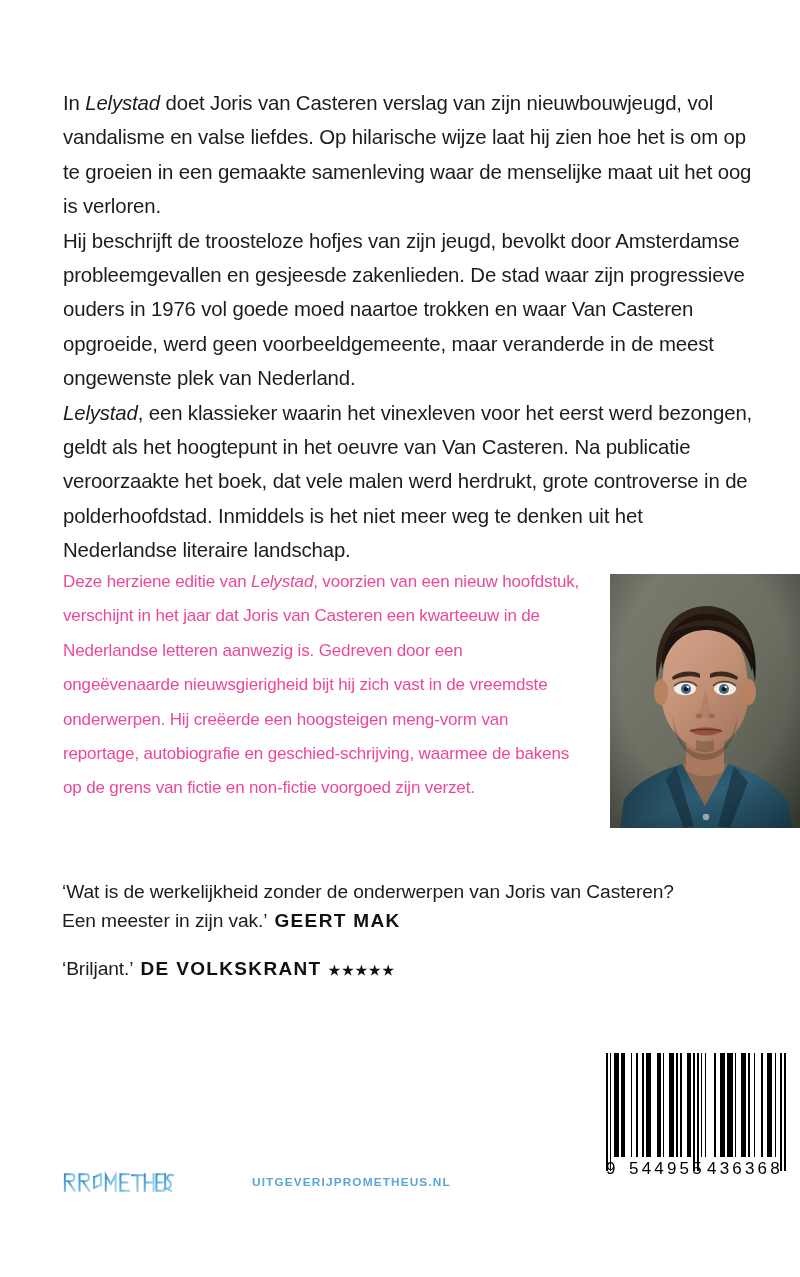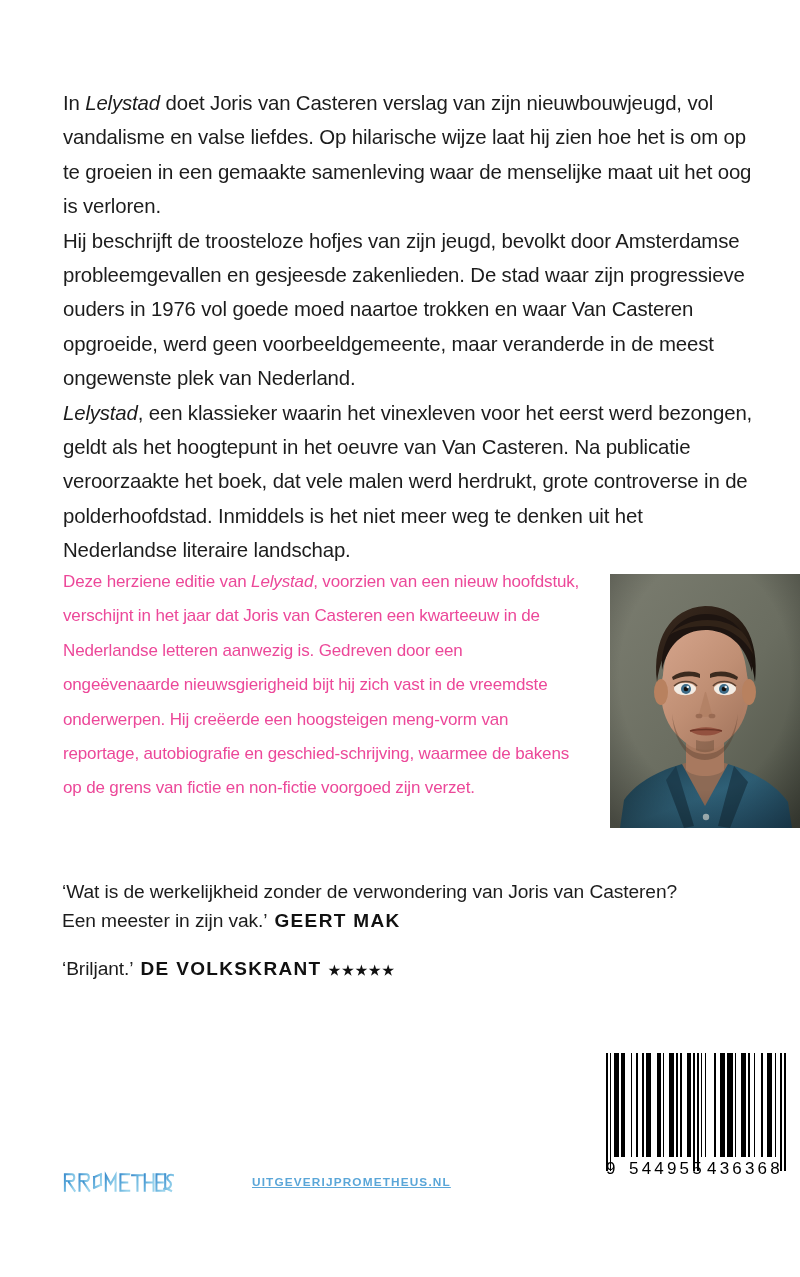--- a/index.html
+++ b/index.html
@@ -175,21 +175,20 @@
     display: block;
   }
   .footer-url {
     margin-left: 78px;
     font-size: 11.8px;
     font-weight: 700;
     letter-spacing: 1.15px;
     color: #5aa6d8;
     text-transform: uppercase;
     white-space: nowrap;
-    text-decoration: underline;
   }
 </style>
 </head>
 <body>
 
 <div class="page">
 
   <div class="blurb">
     <p><span>In </span><em class="title-ital">Lelystad</em><span> doet Joris van Casteren verslag van zijn nieuwbouwjeugd, vol vandalisme en valse liefdes. Op hilarische wijze laat hij zien hoe het is om op te groeien in een gemaakte samenleving waar de menselijke maat uit het oog is verloren.</span></p>
     <p>Hij beschrijft de troosteloze hofjes van zijn jeugd, bevolkt door Amsterdamse probleemgevallen en gesjeesde zakenlieden. De stad waar zijn progressieve ouders in 1976 vol goede moed naartoe trokken en waar Van Casteren opgroeide, werd geen voorbeeldgemeente, maar veranderde in de meest ongewenste plek van Nederland.</p>
@@ -271,21 +270,21 @@
       <path d="M80 157 C88 155 104 155 112 157" stroke="#6d3527" stroke-width="1.4" fill="none"></path>
 
       <path d="M62 140 C66 166 78 180 95 180 C112 180 124 166 128 140 C126 166 114 186 95 186 C76 186 64 166 62 140 Z" fill="#4a3526" opacity="0.35"></path>
       <path d="M86 166 C92 168 98 168 104 166 L104 176 C98 179 92 179 86 176 Z" fill="#4a3526" opacity="0.3"></path>
 
       <rect x="0" y="0" width="190" height="254" fill="url(#vign)"></rect>
     </svg>
   </div>
 
   <div class="quotes">
-    <div class="quote-block" id="quote-0"><span class="qtext">‘Wat is de werkelijkheid zonder de verwondering van Joris van Casteren?
+    <div class="quote-block" id="quote-0"><span class="qtext">‘Wat is de werkelijkheid zonder de onderwerpen van Joris van Casteren?
 Een meester in zijn vak.’</span><span class="attrib">Geert Mak</span></div>
     <div class="quote-block" id="quote-2"><span class="qtext">‘Briljant.’</span><span class="attrib">de Volkskrant</span><span class="attrib stars">★★★★★</span></div>
   </div>
 
   <div class="barcode">
     <div class="bars" id="barcode-bars">
         <i class="guard" style="left: 0px; width: 1.64474px; background: rgb(0, 0, 0);"></i>
         <i class="guard" style="left: 3.78947px; width: 1.64474px; background: rgb(0, 0, 0);"></i>
         <i style="left: 7.57895px; width: 5.43421px; background: rgb(0, 0, 0);"></i>
         <i style="left: 15.1579px; width: 3.53947px; background: rgb(0, 0, 0);"></i>

